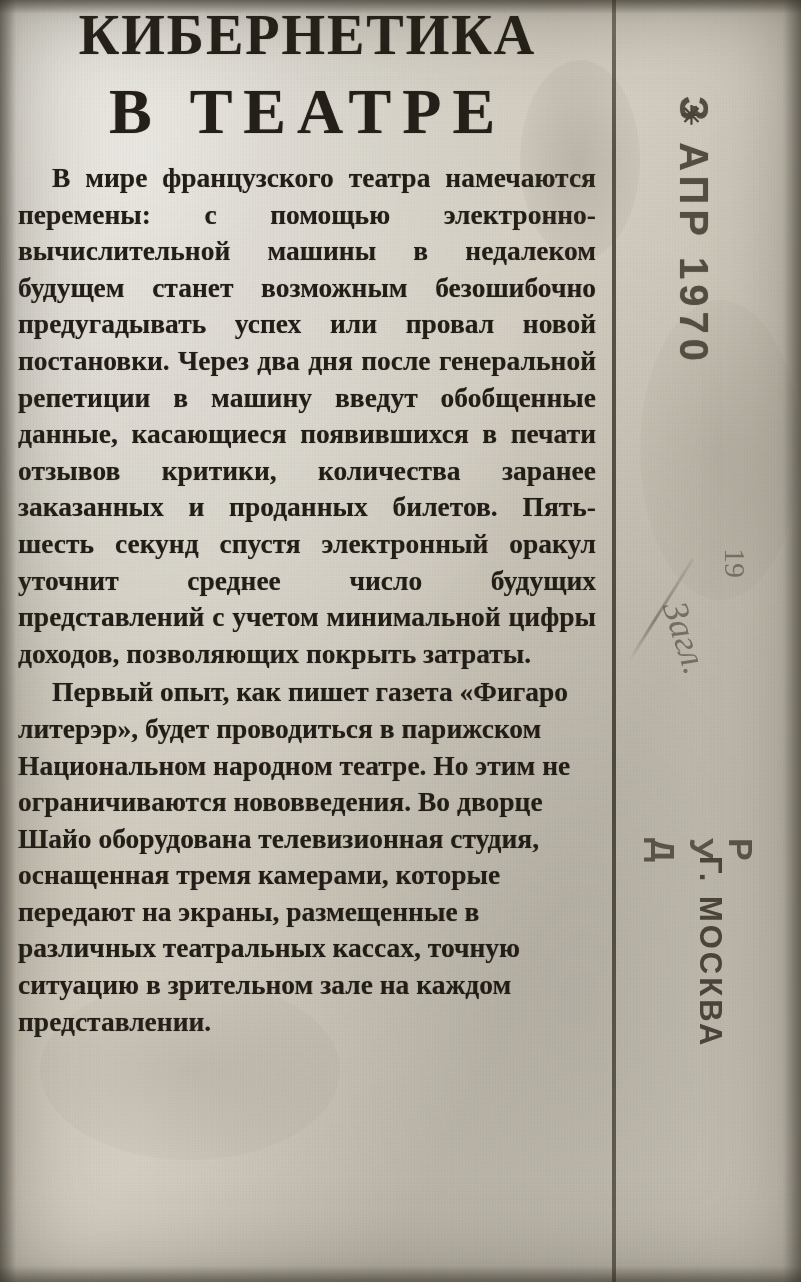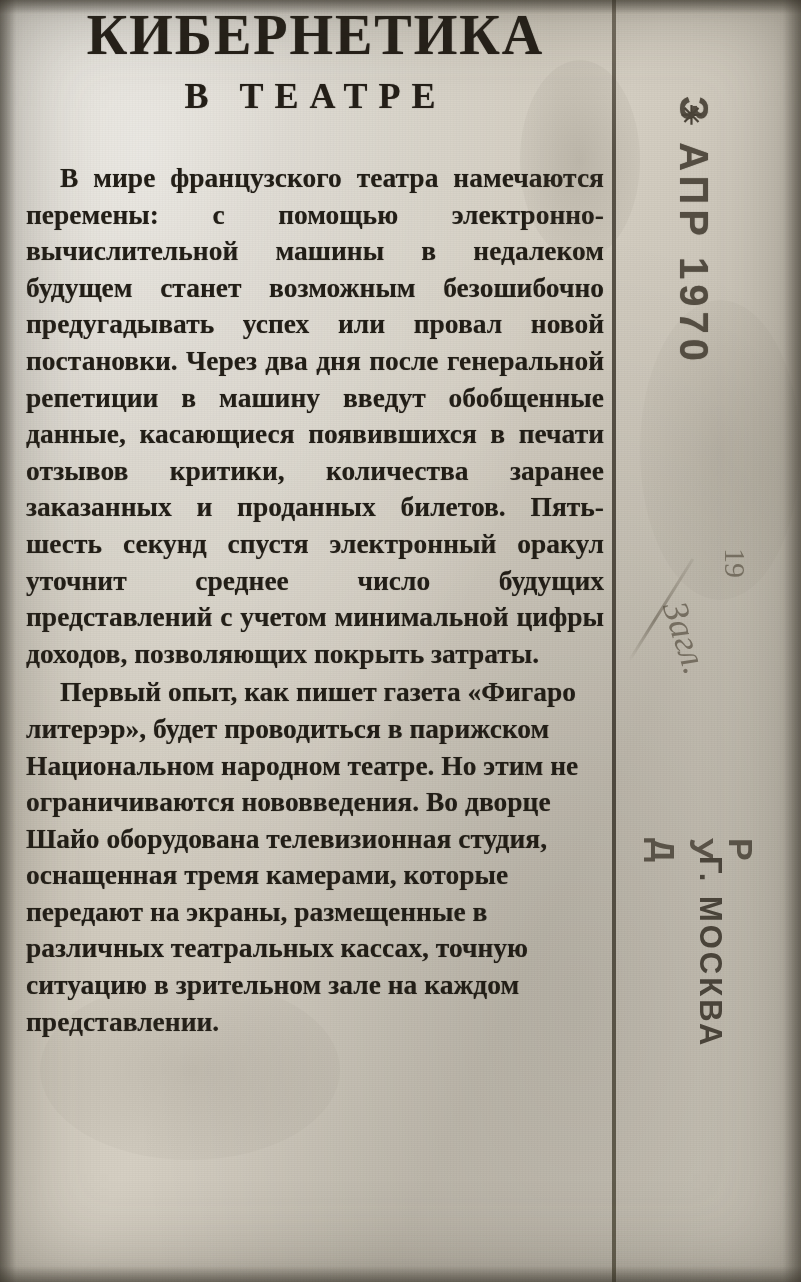--- a/index.html
+++ b/index.html
@@ -40,21 +40,20 @@
     box-shadow: inset 0 0 90px rgba(60,55,45,0.45), inset 0 0 22px rgba(40,35,28,0.30);
   }
 
   
   #clipping {
     position: absolute;
     left: 0;
     top: 0;
     width: 620px;
     height: 1282px;
-    margin-left: 8px;
   }
   #column-rule {
     position: absolute;
     left: 612px;
     top: 0;
     width: 4px;
     height: 1282px;
     background: linear-gradient(180deg, #6a6254 0%, #433d32 12%, #3b352b 60%, #55503f 100%);
     opacity: 0.85;
   }
@@ -74,21 +73,21 @@
     width: 575px;
     font-size: 56px;
     letter-spacing: 2px;
     line-height: 1.05;
   }
   #headline-2 {
     position: absolute;
     left: 20px;
     top: 78px;
     width: 575px;
-    font-size: 36px;
+    font-size: 64px;
     letter-spacing: 11px;
     line-height: 1.05;
   }
 
   
   #body-text {
     position: absolute;
     left: 18px;
     top: 160px;
     width: 578px;

